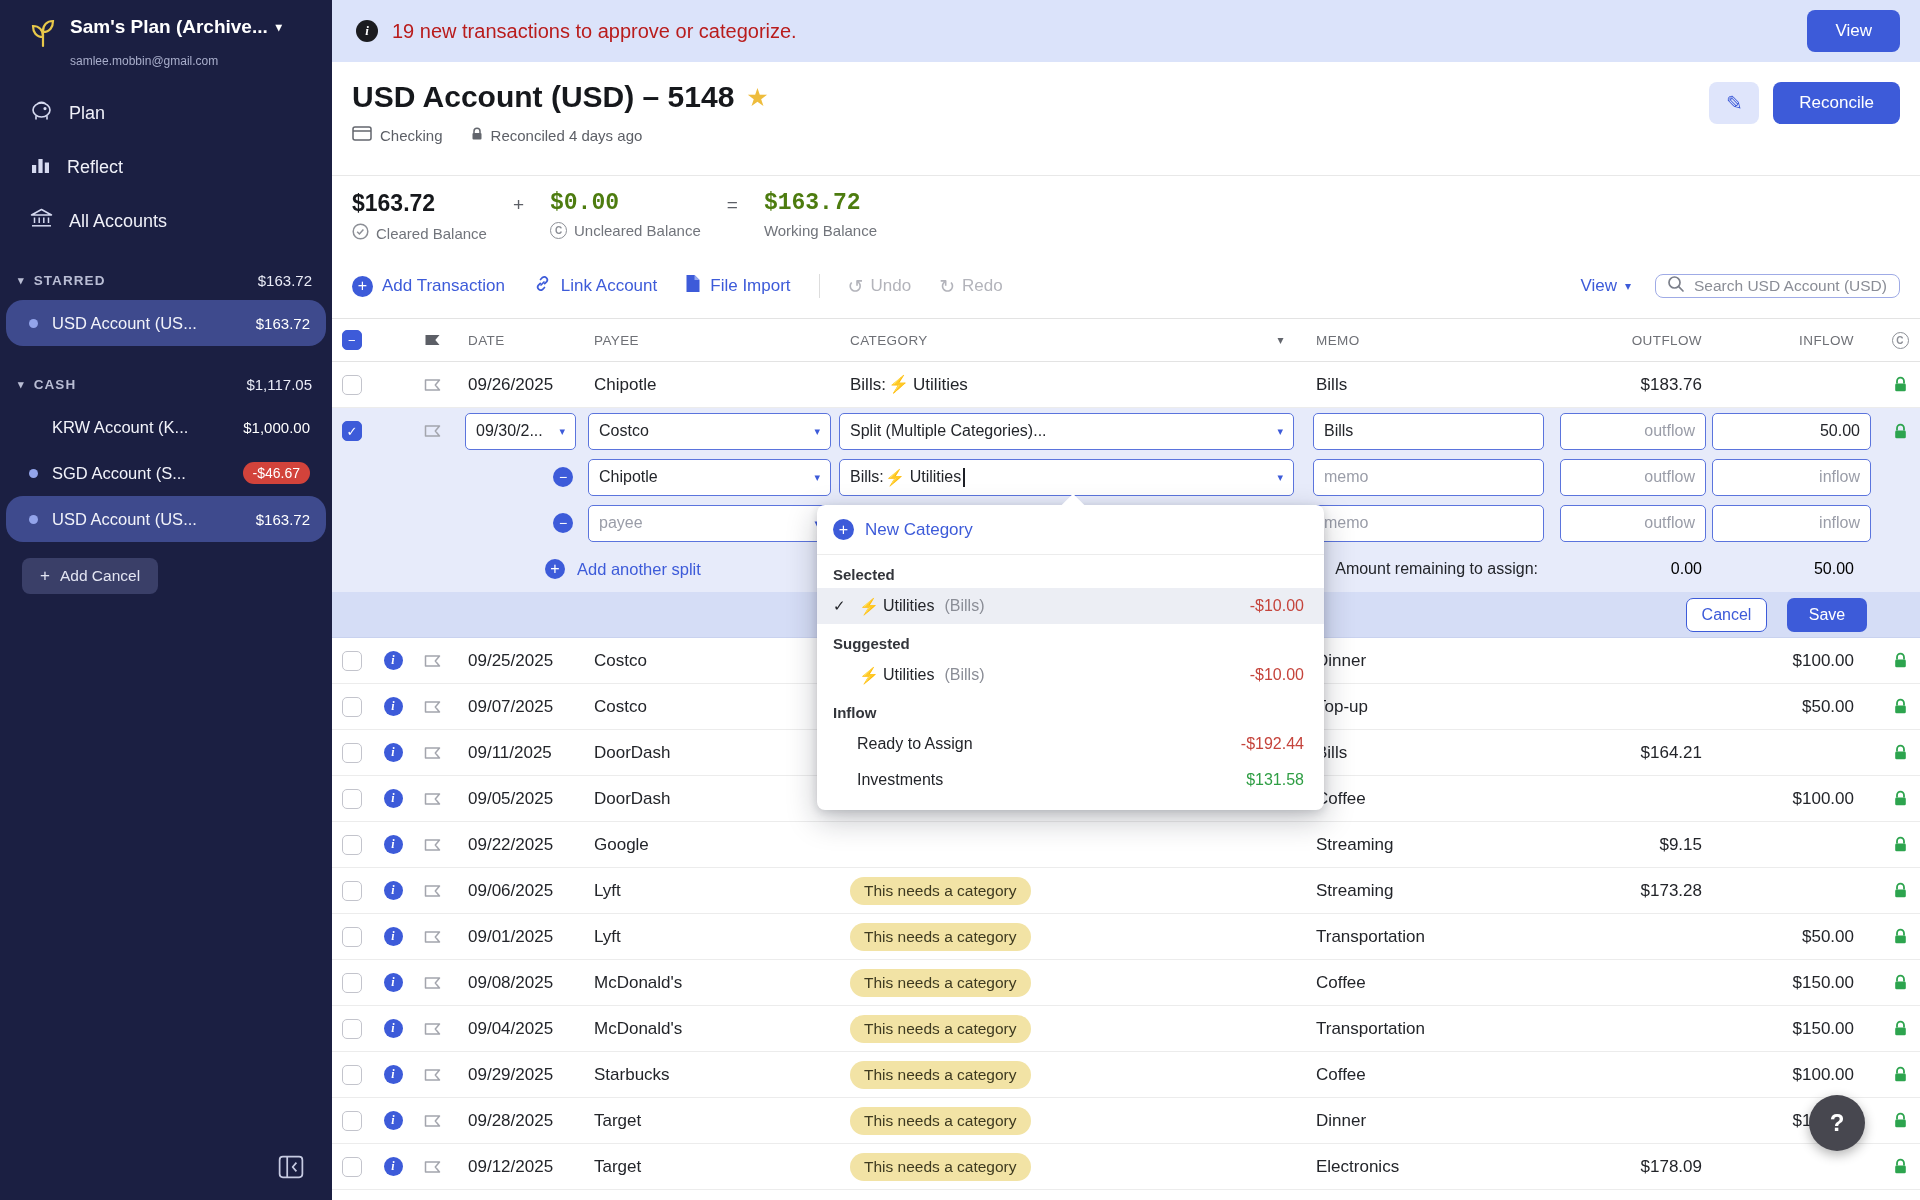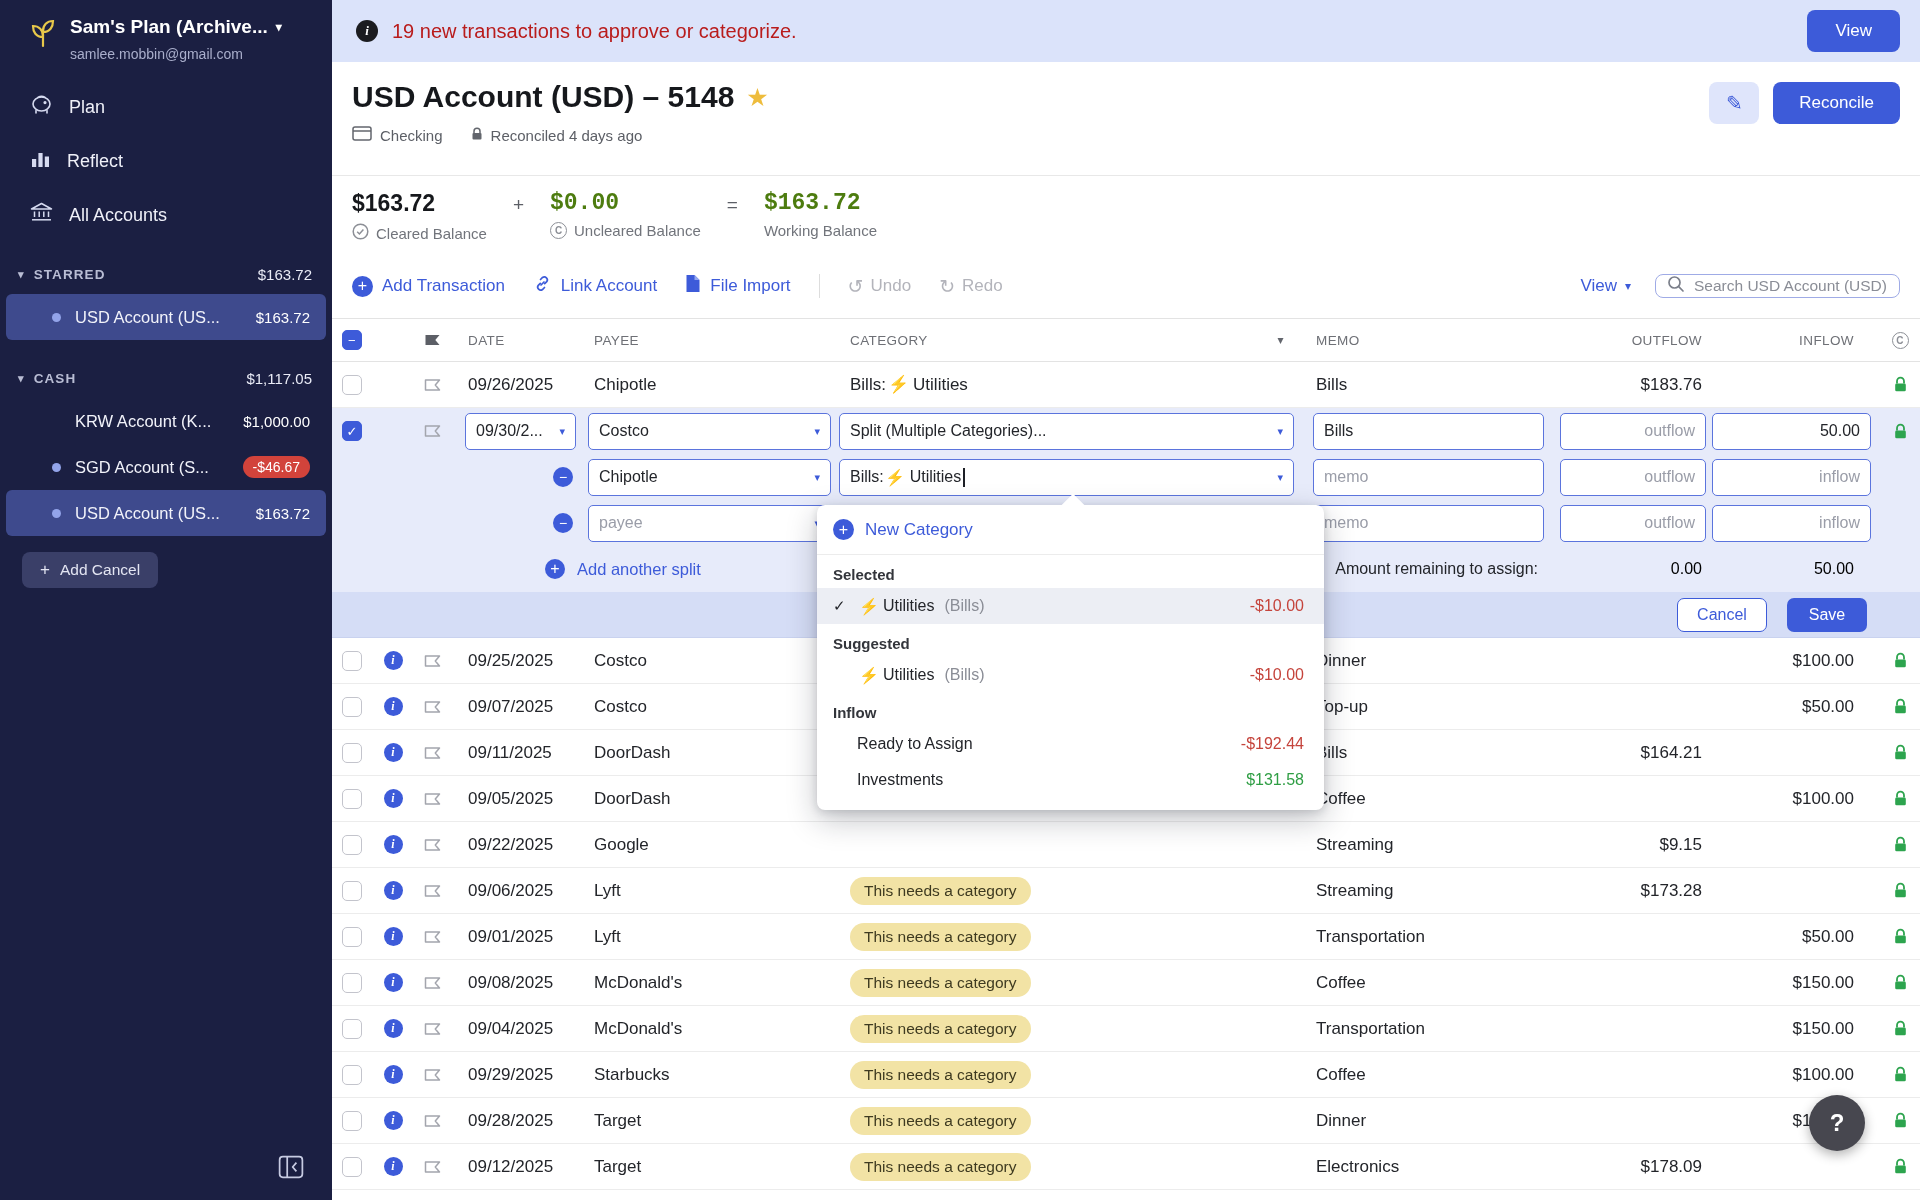--- a/index.html
+++ b/index.html
@@ -5,29 +5,29 @@
   * { box-sizing: border-box; margin: 0; padding: 0; }
   html,body { width:1920px; height:1200px; overflow:hidden; background:#fff;
               font-family:"Liberation Sans", sans-serif; }
   .app { width:1920px; height:1200px; display:flex; overflow:hidden; }
 
   
   .sidebar { width:332px; flex-shrink:0; background:#1b1f42; color:#fff; position:relative; }
   .sb-top { display:flex; align-items:flex-start; gap:10px; padding:16px 14px 10px 26px; }
   .sb-plan-name { font-size:19px; font-weight:700; display:flex; align-items:center; gap:8px; white-space:nowrap; }
   .sb-caret { font-size:12px; color:#fff; }
-  .sb-email { font-size:14px; color:#a9aecb; margin-top:8px; }
+  .sb-email { font-size:12px; color:#a9aecb; margin-top:16px; }
   .sb-nav { margin-top:8px; }
   .sb-nav-item { height:54px; display:flex; align-items:center; gap:16px; padding:0 20px 0 30px;
                  font-size:18px; color:#eff0f8; cursor:pointer; }
   .sb-group-h { height:40px; display:flex; align-items:center; gap:9px; padding:0 20px 0 18px;
                 color:#b9bdd4; font-size:13.5px; letter-spacing:1.1px; font-weight:700; }
   .sb-group-h .amt { margin-left:auto; color:#e9ebf6; font-size:15px; letter-spacing:0; font-weight:400; }
-  .sb-item { height:46px; display:flex; align-items:center; padding:0 16px 0 46px; margin:0 6px;
-             border-radius:6px; font-size:16.5px; color:#f2f3fa; cursor:pointer; }
+  .sb-item { height:46px; display:flex; align-items:center; padding:0 16px 0 23px; margin:0 6px;
+             border-radius:17px; font-size:16.5px; color:#f2f3fa; cursor:pointer; }
   .sb-item.sel { background:#3e4a8d; }
   .sb-dot { width:9px; height:9px; border-radius:50%; background:#93a4ea; margin-right:14px; flex-shrink:0; }
   .sb-dot.hidden { visibility:hidden; }
   .sb-item .amt { margin-left:auto; font-size:15px; color:#fff; }
   .sb-item .amt.badge { background:#d2433b; border-radius:12px; padding:3px 10px; font-size:14px; }
   .sb-add { margin:16px 0 0 22px; height:36px; display:inline-flex; align-items:center; gap:10px;
             background:#3a3f68; border:none; border-radius:8px; padding:0 18px; color:#e3e5f2;
             font-size:15.5px; font-family:inherit; cursor:pointer; }
   .sb-collapse { position:absolute; left:278px; top:1155px; width:26px; height:24px; cursor:pointer; }
 
@@ -118,21 +118,21 @@
   .split-remove { width:20px; height:20px; border-radius:50%; background:#3d5bd9; color:#fff; border:none;
                   display:flex; align-items:center; justify-content:center; font-size:14px;
                   justify-self:end; margin-right:11px; cursor:pointer; }
   .text-cursor { display:inline-block; width:1.5px; height:19px; background:#1d1f26; margin-left:2px; vertical-align:middle; }
   .addsplit-left { grid-column:4/6; display:flex; align-items:center; gap:12px; padding-left:91px;
                    color:#3d5bd9; font-size:16.5px; cursor:pointer; }
   .remaining-label { grid-column:6/8; text-align:right; padding-right:10px; color:#23252a; font-size:16px; }
   .remaining-out { grid-column:8; } .remaining-in { grid-column:9; }
   .ed-action { height:46px; background:#d5ddf6; border-bottom:1px solid #c9d2ef;
                display:flex; align-items:center; justify-content:flex-end; gap:20px; padding-right:53px; }
-  .btn-cancel { width:90px; height:34px; background:#fff; border:1.5px solid #3d5bd9; border-radius:7px;
+  .btn-cancel { width:81px; height:34px; background:#fff; border:1.5px solid #3d5bd9; border-radius:7px;
                 color:#3d5bd9; font-size:16px; font-family:inherit; cursor:pointer; }
   .btn-save { width:80px; height:34px; background:#3d5bd9; border:none; border-radius:7px;
               color:#fff; font-size:16px; font-family:inherit; cursor:pointer; }
 
   
   .dropdown-panel { position:absolute; left:485px; top:505px; width:507px; background:#fff;
                     border-radius:8px; z-index:50; padding-bottom:12px;
                     box-shadow:0 10px 30px rgba(20,24,40,.25), 0 2px 8px rgba(20,24,40,.15); }
   .dropdown-panel::before { content:""; position:absolute; top:-8px; left:248px; width:16px; height:16px;
                             background:#fff; transform:rotate(45deg); }

